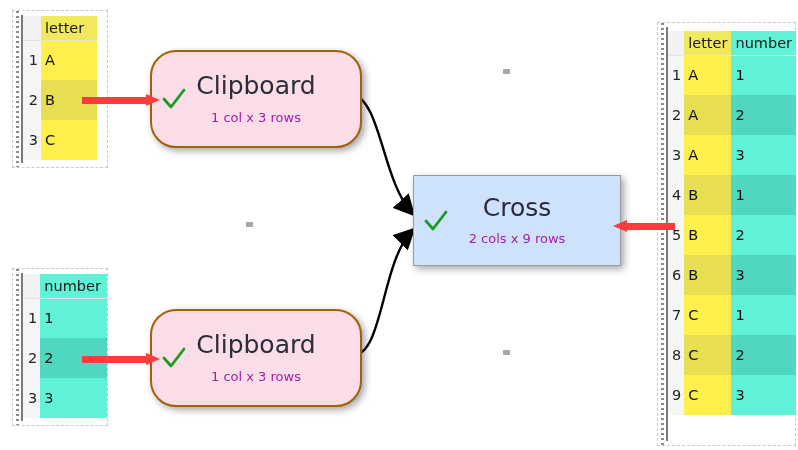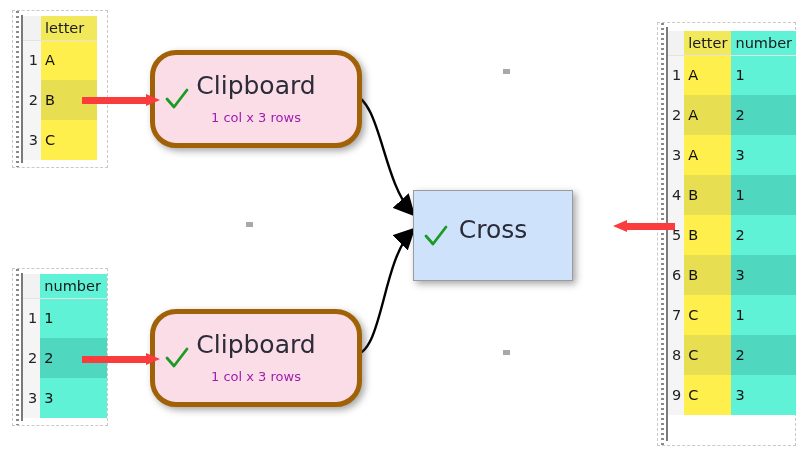--- a/index.html
+++ b/index.html
@@ -67,21 +67,21 @@
 
   
   .node{
     position:absolute;
     box-sizing:border-box;
     box-shadow:3px 3px 7px rgba(60,60,60,.45);
     display:flex;flex-direction:column;align-items:center;justify-content:center;
   }
   .node.clipboard{
     background:#fbdde7;
-    border:5px solid #a16207;
+    border:2px solid #a16207;
     border-radius:26px;
   }
   .node.cross{
     background:#cfe2fb;
     border:1px solid #9b9b9b;
     border-radius:0;
   }
   .node .title{
     font-size:25px;color:#2b2b3a;line-height:1.05;margin-bottom:10px;
     font-weight:normal;
@@ -252,25 +252,26 @@
   </div>
 
   <div class="node clipboard" style="left:150px;top:309px;width:212px;height:98px;">
     <svg class="tick" viewBox="0 0 26 26">
       <path d="M3,13 L10,21 L23,4" fill="none" stroke="#1a9b22" stroke-width="2.8" stroke-linecap="round" stroke-linejoin="round"></path>
     </svg>
     <div class="title">Clipboard</div>
     <div class="subtitle">1 col x 3 rows</div>
   </div>
 
-  <div class="node cross" style="left:413px;top:190px;width:160px;height:91px;">
+  <div class="node cross" style="left:413px;top:175px;width:208px;height:91px;">
     <svg class="tick" viewBox="0 0 26 26">
       <path d="M3,13 L10,21 L23,4" fill="none" stroke="#1a9b22" stroke-width="2.8" stroke-linecap="round" stroke-linejoin="round"></path>
     </svg>
     <div class="title">Cross</div>
+    <div class="subtitle">2 cols x 9 rows</div>
   </div>
 
   <div class="redarrow right" style="left:82px;top:94px;width:78px;">
     <div class="shaft"></div>
     <div class="head"></div>
   </div>
 
   <div class="redarrow right" style="left:82px;top:353px;width:78px;">
     <div class="shaft"></div>
     <div class="head"></div>

